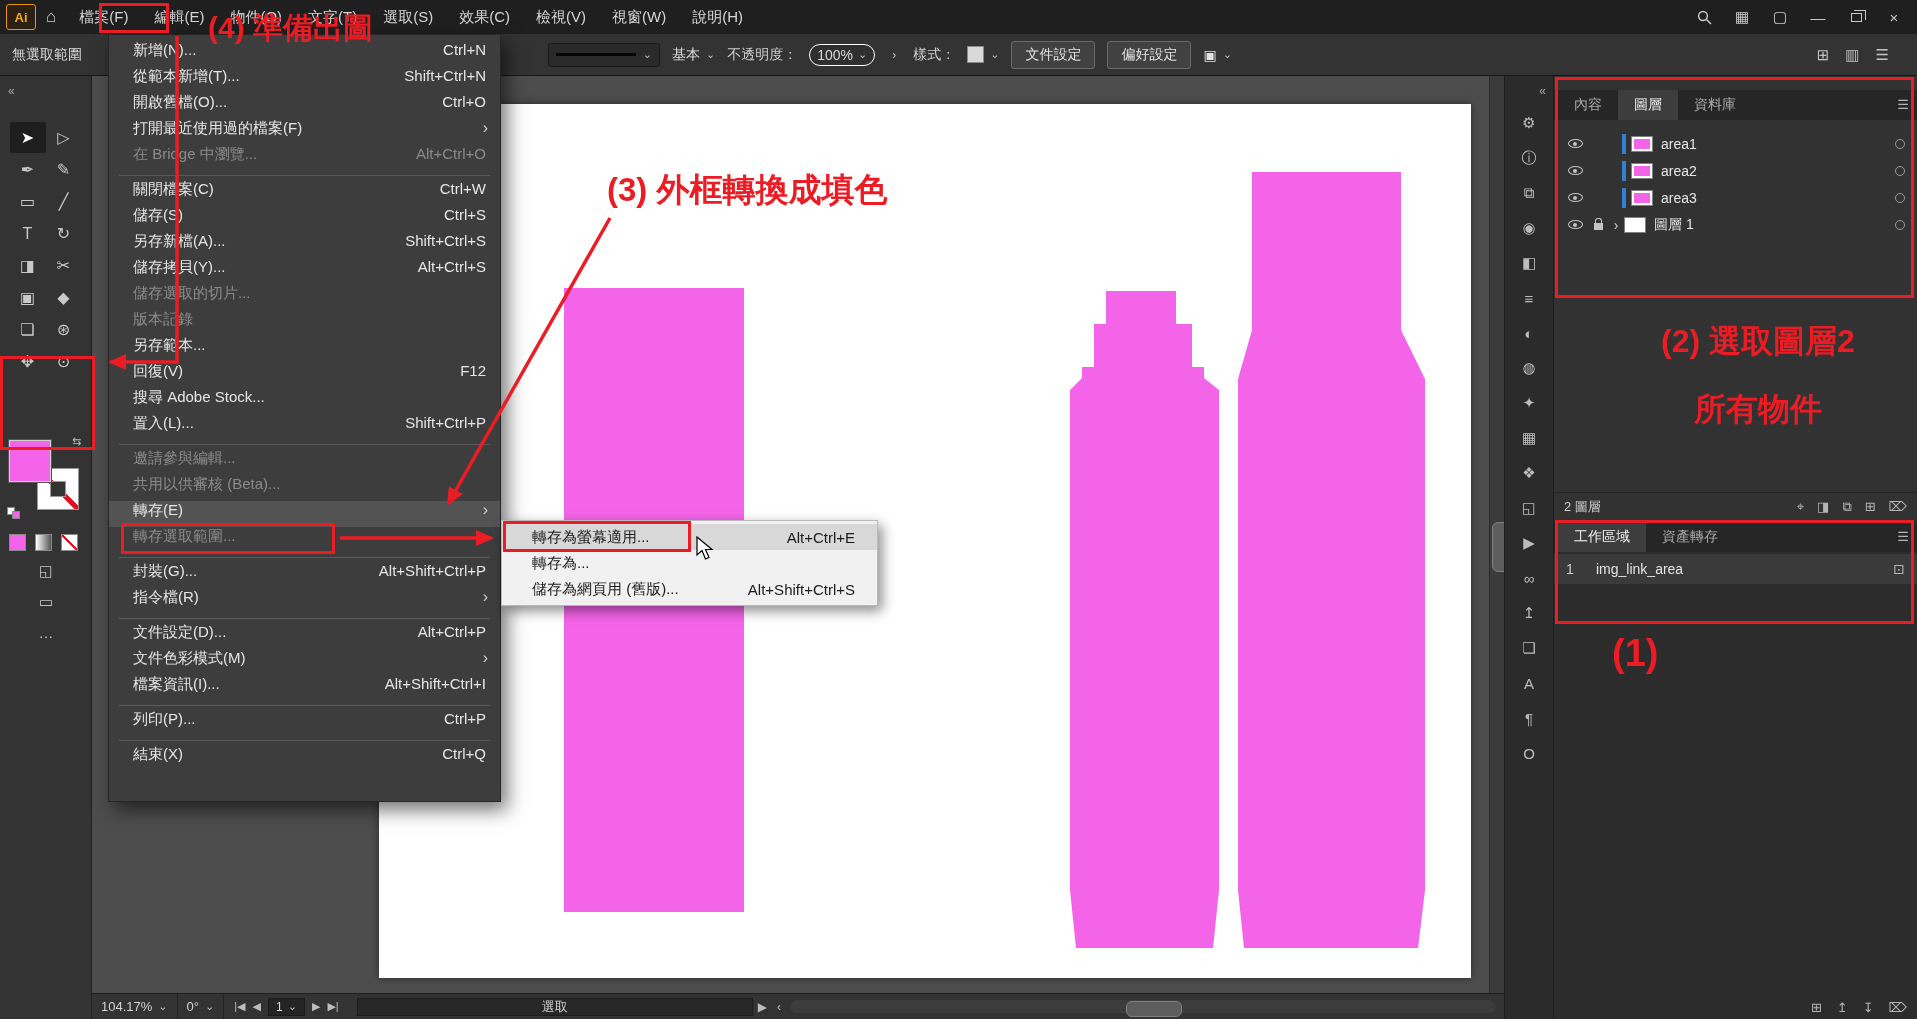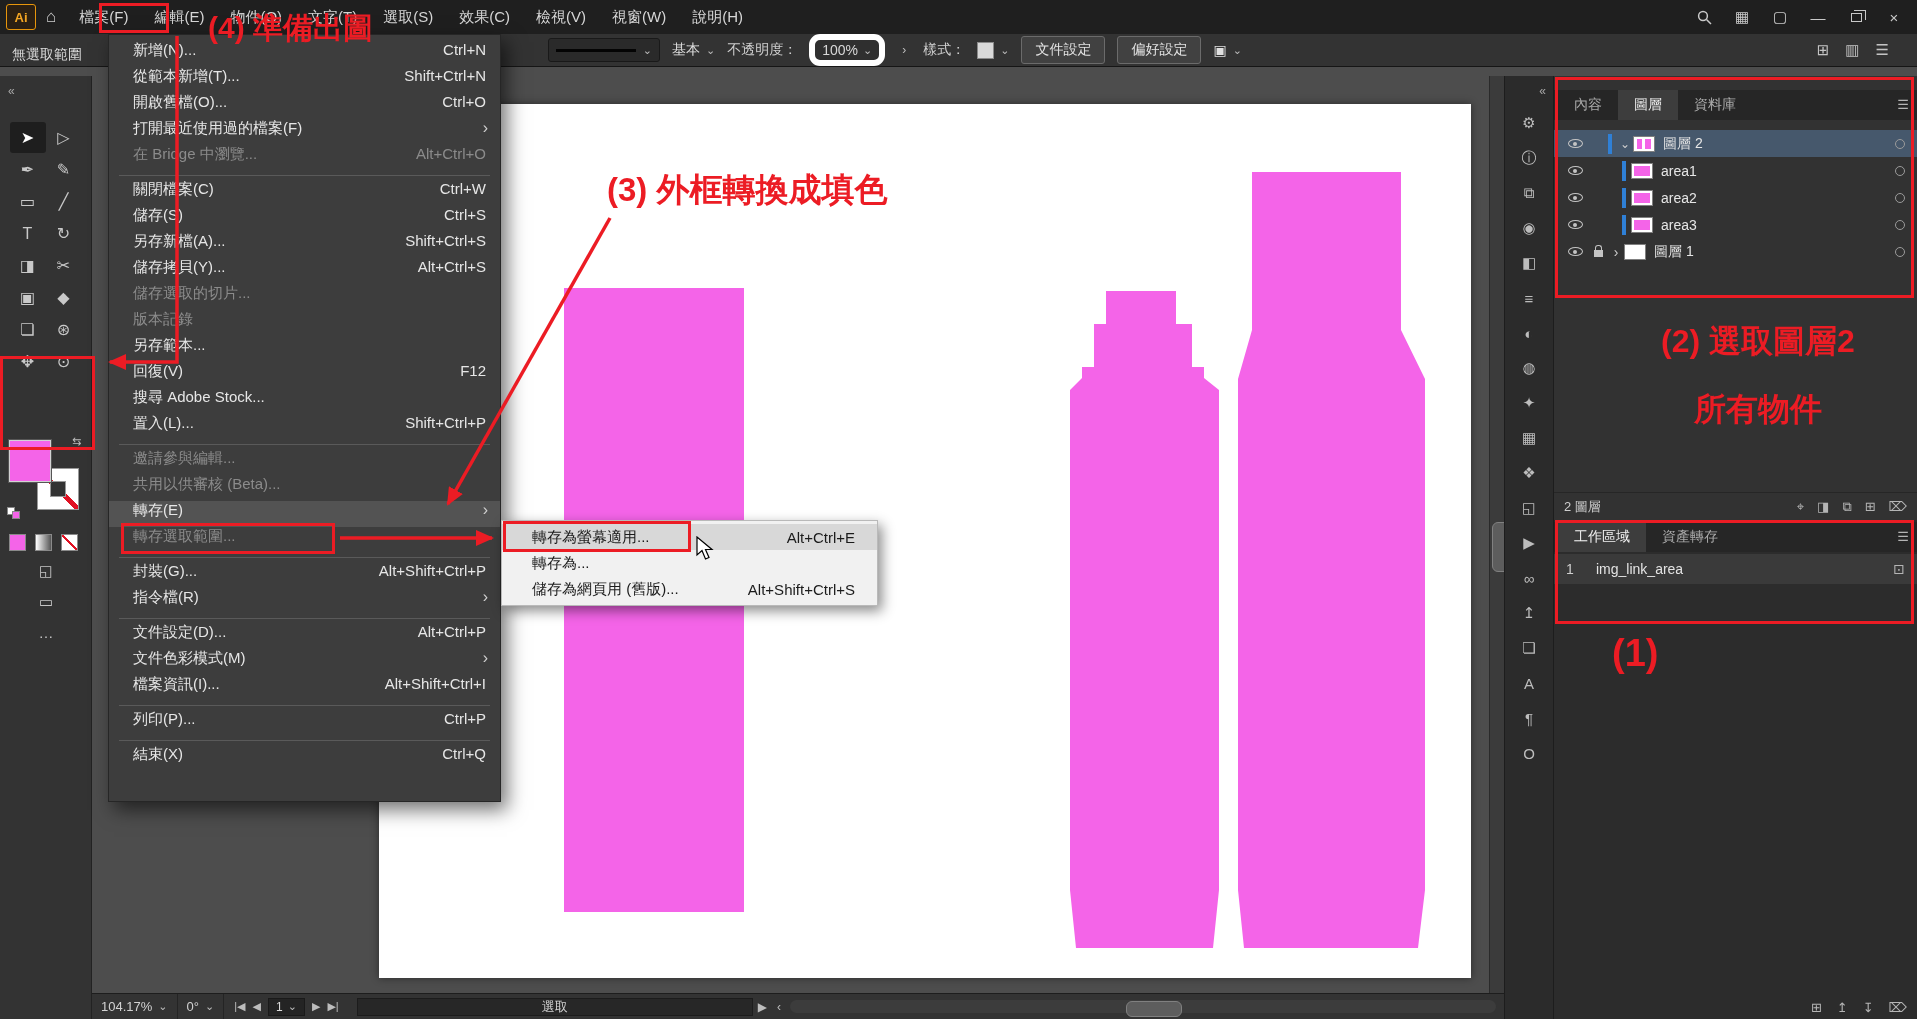--- a/index.html
+++ b/index.html
@@ -14,29 +14,29 @@
 .home-ic{font-size:17px;color:#cfcfcf;margin:0 10px 0 2px}
 .mb-items{display:flex;height:100%;align-items:center}
 .mb-item{padding:0 13px;font-size:15px;color:#d6d6d6;height:100%;display:flex;align-items:center;cursor:default}
 .mbright{margin-left:auto;display:flex;align-items:center;gap:20px;padding-right:14px}
 .mbright .mbi{color:#c9c9c9;font-size:15px;display:flex;align-items:center;justify-content:center;min-width:18px}
 .i-close{font-size:20px}
 .restore-box{position:relative;width:11px;height:9px;border:1px solid #c9c9c9;display:inline-block}
 .restore-box::before{content:"";position:absolute;left:2px;top:-4px;width:11px;height:9px;border-top:1px solid #c9c9c9;border-right:1px solid #c9c9c9}
 
 
-.controlbar{position:absolute;left:0;top:34px;width:100%;height:33px;background:#333;border-bottom:1px solid #161616;z-index:5}
+.controlbar{position:absolute;left:0;top:34px;width:100%;height:42px;background:#333;border-bottom:1px solid #161616;z-index:5}
 .sel-status{position:absolute;left:12px;top:12px;font-size:14px;color:#dcdcdc}
 .cbgroup{position:absolute;left:548px;top:0;height:100%;display:flex;align-items:center;gap:12px}
 .swline{width:112px;height:24px;background:#2a2a2a;border:1px solid #191919;border-radius:3px;display:flex;align-items:center;gap:7px;padding:0 7px}
 .swline .ln{flex:1;height:3px;background:#040404}
 .caret{font-size:11px;color:#bdbdbd}
 .cb-dd{display:flex;align-items:center;gap:6px;font-size:14px;color:#e0e0e0}
 .cb-lab{font-size:14px;color:#cfcfcf}
-.valbox{display:flex;align-items:center;gap:5px;background:#2f2f2f;border:6px solid #ffffff;border-radius:11px;padding:2px 7px}
+.valbox{display:flex;align-items:center;gap:5px;background:#2f2f2f;border:1px solid #ffffff;border-radius:11px;padding:2px 7px}
 .stylesw{width:17px;height:17px;background:#d9d9d9;border:1px solid #8a8a8a}
 .cbtn{border:1px solid #6b6b6b;background:#414141;border-radius:3px;padding:4px 13px;font-size:14px;color:#e3e3e3}
 .cbright{position:absolute;right:28px;top:0;height:100%;display:flex;align-items:center;gap:16px;color:#c4c4c4;font-size:15px}
 
 
 .toolbar{position:absolute;left:0;top:76px;width:92px;height:943px;background:#333;border-right:1px solid #222;z-index:6}
 .tb-collapse{position:absolute;left:8px;top:8px;color:#a9a9a9;font-size:12px}
 .tool-grid{display:grid;grid-template-columns:36px 36px;justify-content:center;row-gap:1px;margin-top:46px}
 .tool{height:31px;display:flex;align-items:center;justify-content:center;font-size:16px;color:#c9c9c9}
 .tool-grid span:nth-of-type(1){background:#1e1e1e;color:#fff;border-radius:3px}
@@ -331,31 +331,20 @@
   <div class="rpanels">
 
     <div class="panel panel-layers">
       <div class="tabs">
         <span class="tab">內容</span>
         <span class="tab active">圖層</span>
         <span class="tab">資料庫</span>
         <span class="tab-menu">☰</span>
       </div>
       <div class="lrows">
-        <div class="lrow sel">
-          <span class="eyecol">
-              <span class="eye"></span>
-            </span>
-          <span class="lockcol"></span>
-          <span class="selbar"></span>
-          <span class="caretcol caret-d"></span>
-          <span class="thumb l2"></span>
-          <span>圖層 2</span>
-          <span class="circ"></span>
-        </div>
         <div class="lrow">
           <span class="eyecol">
               <span class="eye"></span>
             </span>
           <span class="lockcol"></span>
           <span class="indent"></span>
           <span class="selbar"></span>
           <span class="thumb art"></span>
           <span>area1</span>
           <span class="circ"></span>

